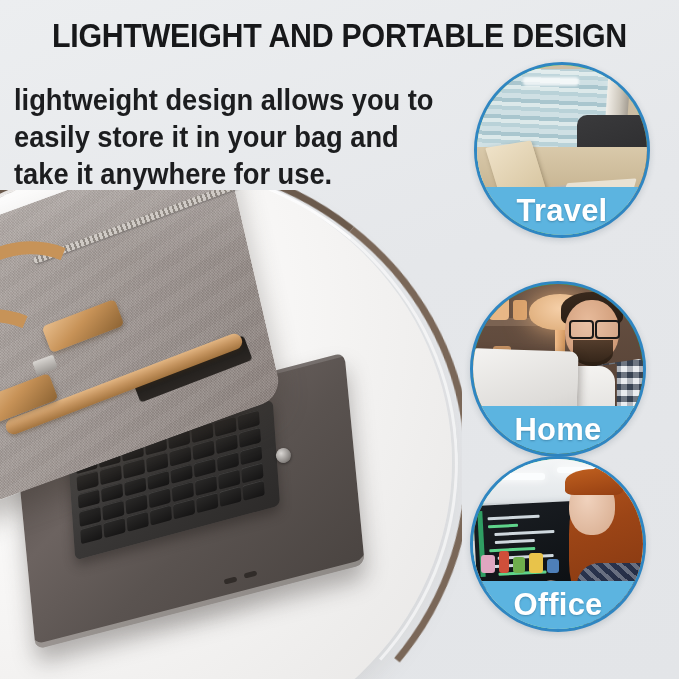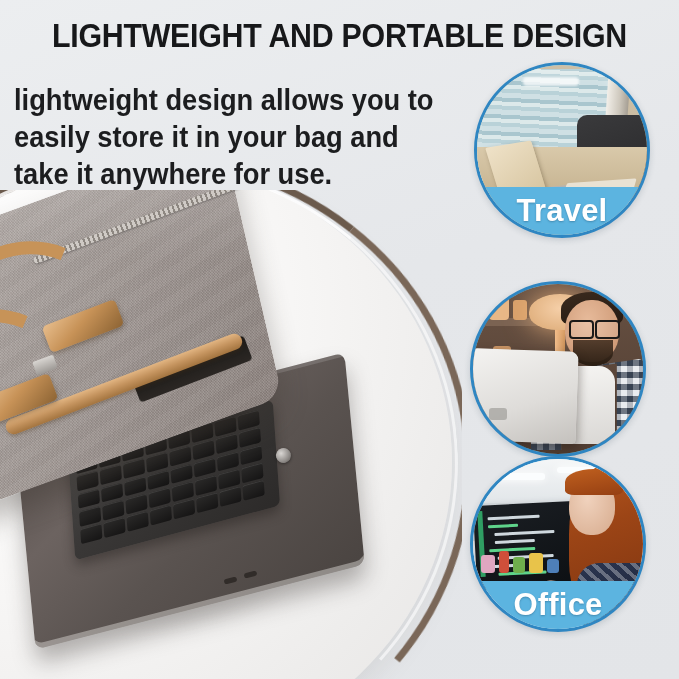--- a/index.html
+++ b/index.html
@@ -305,21 +305,21 @@
 
   
   .circle {
     position: absolute;
     width: 176px;
     height: 176px;
     border-radius: 50%;
     border: 3px solid #2f86c2;
     overflow: hidden;
     box-sizing: border-box;
-    background: #7dd3fc;
+    background: #22c55e;
     box-shadow: 0 2px 6px rgba(40,60,80,.18);
   }
   .circle .scene { position: absolute; inset: 0; }
   .circle .caption-band {
     position: absolute;
     left: 0;
     right: 0;
     bottom: 0;
     height: 48px;
     background: #5cb4e0;
@@ -636,20 +636,23 @@
       <div class="hm-tee"></div>
       <div class="hm-hair"></div>
       <div class="hm-head"></div>
       <div class="hm-beard"></div>
       <div class="hm-glasses">
         <i class="l"></i>
         <i class="r"></i>
       </div>
       <div class="hm-laptop"></div>
       <div class="hm-laptop-logo"></div>
+    </div>
+    <div class="caption-band">
+      <span>Home</span>
     </div>
   </div>
 
   <div class="circle" id="c-office">
     <div class="scene">
       <div class="of-bg"></div>
       <div class="of-ceiling"></div>
       <div class="of-light1"></div>
       <div class="of-light2"></div>
       <div class="of-desk"></div>

